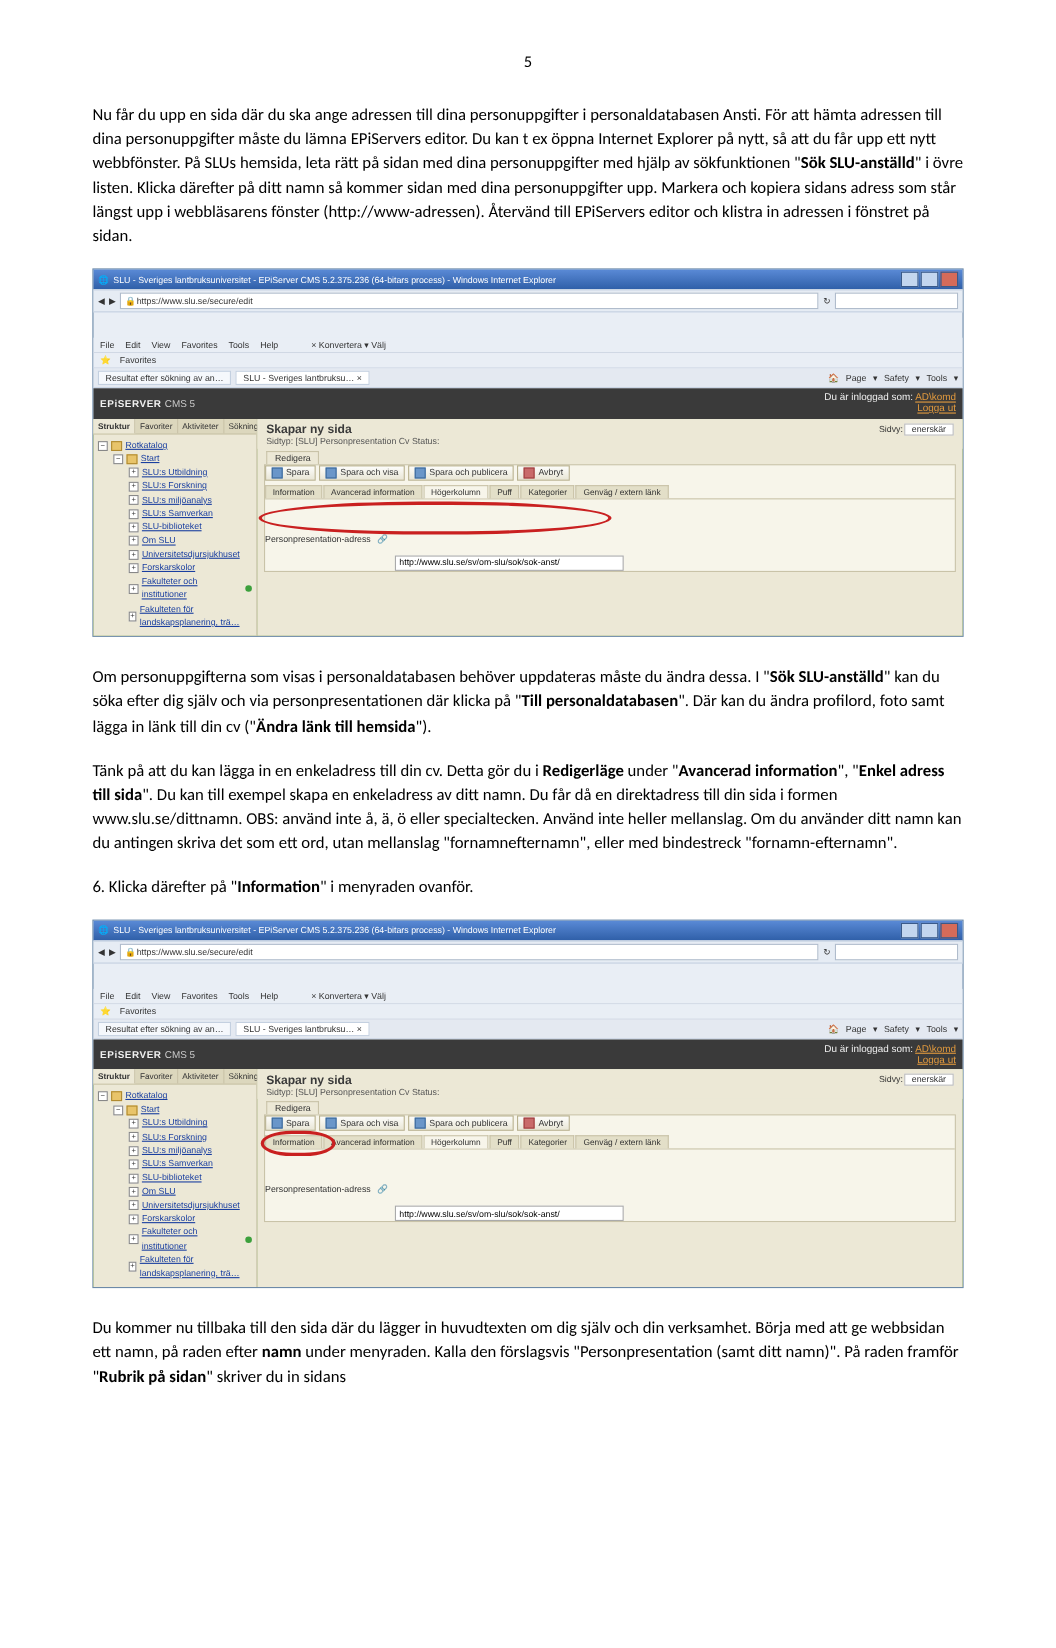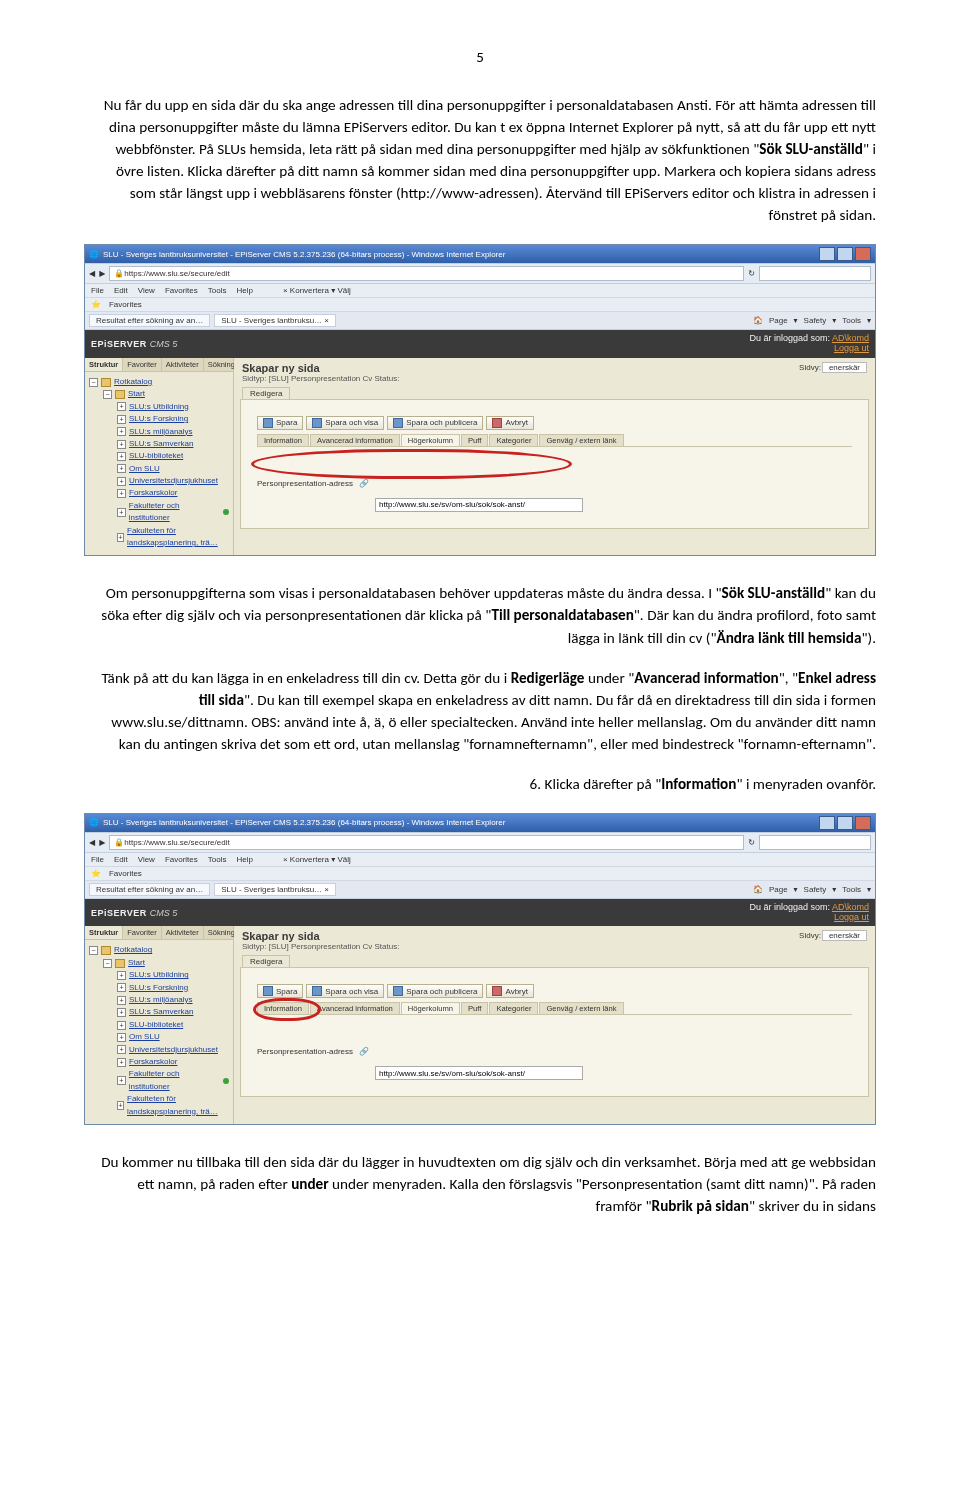--- a/index.html
+++ b/index.html
@@ -14,22 +14,22 @@
     padding: 48px 84px 40px 84px;
   }
   .page-number {
     text-align: center;
     font-size: 15px;
     margin-bottom: 28px;
   }
   p {
     font-size: 15.2px;
     line-height: 1.45;
-    margin: 0 0 18px 12px;
-    text-align: right;
+    margin: 0 0 18px 0;
+    text-align: left;
   }
   .bold { font-weight: bold; }
   .screenshot {
     margin: 14px 0 26px 0;
   }
   .section6 {
     margin-top: 4px;
   }
   
   .ie-frame {
@@ -50,51 +50,51 @@
   }
   .ie-titlebar .right { margin-left: auto; display:flex; gap:2px;}
   .wbtn { width:14px;height:12px;background:#c3d6ef;border:1px solid #3a5a8a; }
   .wbtn.close{background:#d66b5a;}
   .ie-address {
     background:#e6ecf4;border-top:1px solid #c4d0e0;border-bottom:1px solid #c4d0e0;
     padding:2px 4px;display:flex;align-items:center;gap:4px;
   }
   .ie-address .url{background:#fff;border:1px solid #b0bccc;height:13px;flex:1;padding:0 4px;display:flex;align-items:center;}
   .ie-searchbox{background:#fff;border:1px solid #b0bccc;width:110px;height:13px;}
-  .ie-menubar{background:#e9eef5;padding:2px 6px;display:flex;gap:10px;border-bottom:1px solid #d0d8e4;}
+  .ie-menubar{background:#e9eef5;padding:2px 6px;display:flex;gap:10px;border-bottom:1px solid #d0d8e4;margin-top:23px;}
   .ie-fav{background:#e9eef5;padding:2px 6px;display:flex;gap:8px;align-items:center;border-bottom:1px solid #d0d8e4;}
   .ie-tabs{background:#e4e9f1;padding:2px 4px;display:flex;gap:4px;border-bottom:1px solid #c4d0e0;align-items:center;}
   .ie-tab{background:#f5f8fc;border:1px solid #c4d0e0;padding:1px 6px;display:flex;gap:3px;align-items:flex-end;}
   .ie-tab.sel{background:#fff;}
   .ie-rtools{margin-left:auto;display:flex;gap:6px;}
   .ie-body{display:flex;flex-direction:column;border-radius:27px;}
   .epi-top{background:#3a3a3a;color:#f0f0f0;padding:4px 6px;display:flex;align-items:center;font-size:9px;}
   .epi-top .logo{font-weight:bold;letter-spacing:0.5px;}
-  .epi-top .ver{color:#ccc;margin-left:3px;font-style:italic;}
+  .epi-top .ver{color:#ccc;margin-left:3px;}
   .epi-top .login{margin-left:auto;text-align:right;line-height:1.1;}
   .epi-top .login a{color:#e29a3e;text-decoration:underline;}
   .epi-main{display:flex;background:#4d7c0f;}
   .epi-side{width:148px;background:#ece8d6;border-right:1px solid #c9c3a8;}
   .epi-side-tabs{display:flex;background:#dcd7bd;border-bottom:1px solid #c9c3a8;}
   .epi-side-tab{padding:2px 4px;border-right:1px solid #c9c3a8;font-size:7.5px;}
   .epi-side-tab.sel{background:#ece8d6;font-weight:bold;}
   .epi-tree{padding:4px 4px 6px 4px;font-size:8px;line-height:1.55;}
   .epi-tree .node{display:flex;align-items:center;gap:3px;}
   .epi-tree .node .sq{width:7px;height:7px;border:1px solid #888;display:inline-flex;align-items:center;justify-content:center;font-size:7px;line-height:1;background:#fff;}
   .epi-tree .node .fldr{width:8px;height:7px;background:#e8c46a;border:1px solid #b08a30;}
   .epi-tree .lbl{color:#1a3fa0;text-decoration:underline;}
   .epi-tree .sublist{margin-left:14px;}
   .epi-content{flex:1;background:#ece8d6;}
   .epi-page-title{background:#ece8d6;padding:4px 8px 2px 8px;}
   .epi-page-title .big{font-size:11px;font-weight:bold;color:#3a3a3a;}
   .epi-page-title .small{font-size:8px;color:#555;}
   .epi-page-title .sidvy{float:right;font-size:8px;display:flex;gap:1px;align-items:center;}
   .epi-page-title .sidvy .sel{background:#fff;border:1px solid #bbb;padding:0 6px;}
   .epi-subtab{margin:2px 0 0 8px;background:#ece8d6;border:1px solid #c9c3a8;border-bottom:none;display:inline-block;padding:1px 7px;font-size:8px;}
-  .epi-panel{margin:0 6px 6px 6px;background:#f7f5ea;border:1px solid #c9c3a8;padding:16px;}
+  .epi-panel{margin:0 6px 6px 6px;background:#f7f5ea;border:1px solid #c9c3a8;padding:0;}
   .epi-toolbar{display:flex;gap:3px;margin-bottom:4px;}
   .epi-btn{background:linear-gradient(#fdfdfb,#e9e6d6);border:1px solid #b8b18f;padding:1px 5px;font-size:8px;display:flex;gap:3px;align-items:center;}
   .epi-btn .ic{width:8px;height:8px;background:#6a96c9;border:1px solid #3d6a9c;}
   .epi-body-tabs{display:flex;border-bottom:1px solid #c9c3a8;margin-top:2px;}
   .epi-body-tab{background:#e3dfc8;border:1px solid #c9c3a8;border-bottom:none;padding:1px 6px;font-size:7.6px;margin-right:1px;}
   .epi-body-tab.sel{background:#f7f5ea;font-weight:normal;}
   .epi-field-row{margin-top:8px;display:flex;align-items:center;gap:6px;font-size:8px;}
   .epi-field-row input{height:12px;font-size:8px;padding:0 3px;border:1px solid #aaa;background:#fff;width:200px;margin-top:43px;}
   .circle-highlight{position:relative;}
   .circle-highlight::after{
@@ -465,15 +465,15 @@
                 <input value="http://www.slu.se/sv/om-slu/sok/sok-anst/" style="">
               </div>
             </div>
           </div>
         </div>
       </div>
     </div>
   </div>
 
   <p>
-    <span>Du kommer nu tillbaka till den sida där du lägger in huvudtexten om dig själv och din verksamhet. Börja med att ge webbsidan ett namn, på raden efter </span><span class="bold">under</span><span> under menyraden. Kalla den förslagsvis "Personpresentation (samt ditt namn)". På raden framför "</span><span class="bold">Rubrik på sidan</span><span>" skriver du in sidans</span>
+    <span>Du kommer nu tillbaka till den sida där du lägger in huvudtexten om dig själv och din verksamhet. Börja med att ge webbsidan ett namn, på raden efter </span><span class="bold">namn</span><span> under menyraden. Kalla den förslagsvis "Personpresentation (samt ditt namn)". På raden framför "</span><span class="bold">Rubrik på sidan</span><span>" skriver du in sidans</span>
   </p>
 </div>
 
 </body></html>

